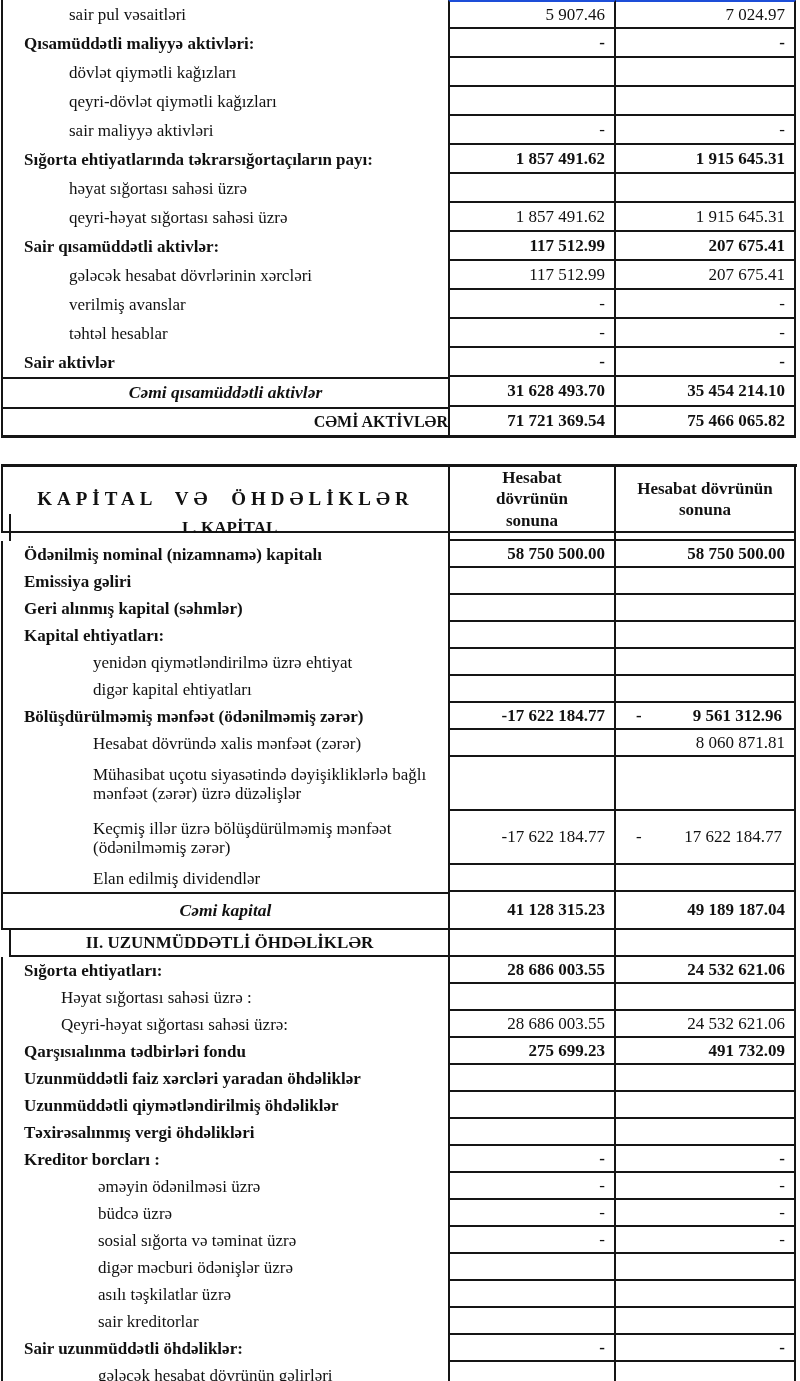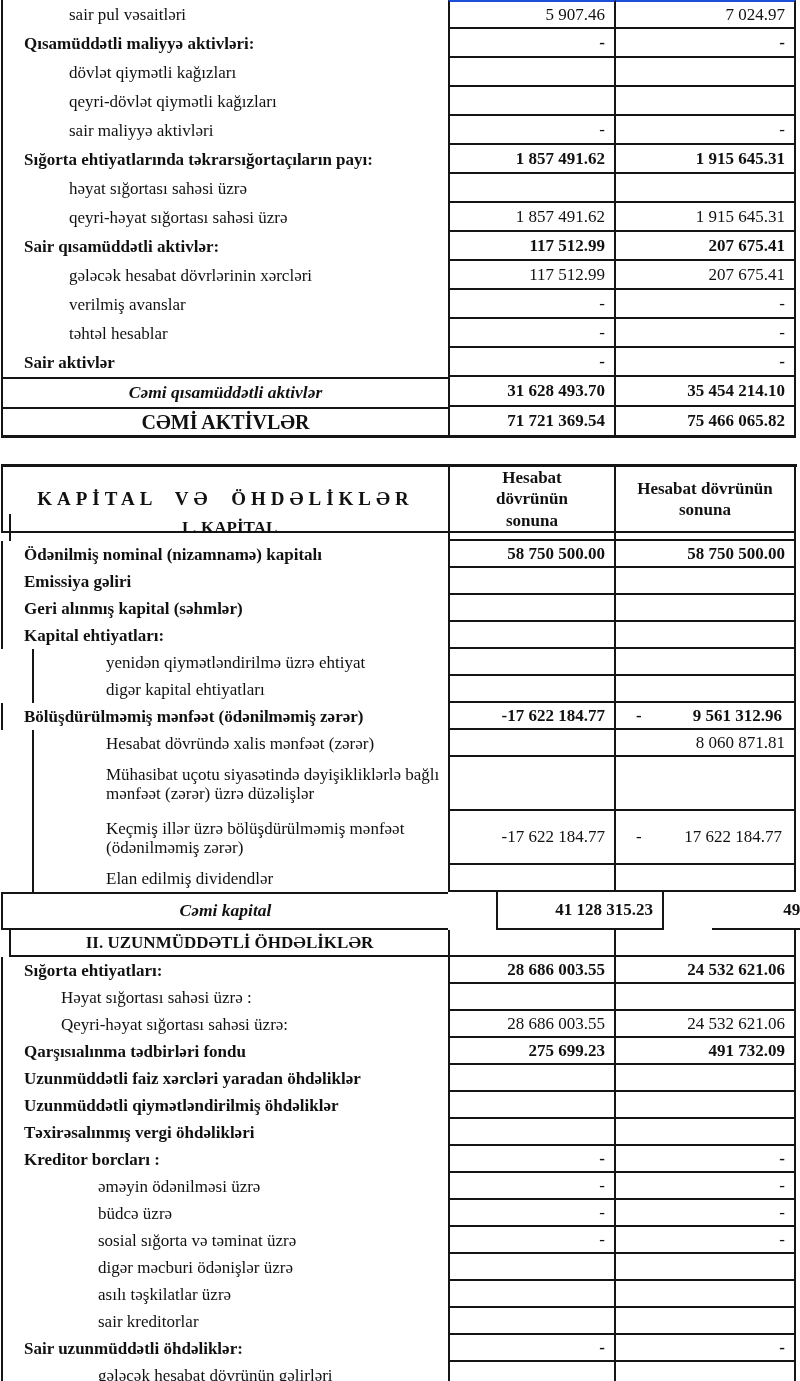--- a/index.html
+++ b/index.html
@@ -43,23 +43,23 @@
   }
   .vbold .c1,.vbold .c2{font-weight:bold;}
   .neg{justify-content:space-between;padding-left:20px;padding-right:12px;}
   .neg .minus{font-weight:inherit;}
   
   .row.item .lab{font-weight:normal;}
   .row.group .lab{font-weight:bold;}
   .row.section .lab{font-weight:bold;justify-content:center;padding-left:0;text-align:center;margin-left:8px;}
   .row.total .lab{font-weight:bold;font-style:italic;justify-content:center;padding-left:0;text-align:center;font-size:17.5px;}
   .row.total .c1,.row.total .c2{font-style:normal;}
-  .row.grand .lab{font-weight:bold;justify-content:center;padding-left:0;text-align:center;font-size:20px;}
+  .row.grand .lab{font-weight:bold;justify-content:flex-end;padding-left:0;text-align:center;font-size:16px;}
   .ind-1 .lab{padding-left:58px;}
-  .ind-2 .lab{padding-left:72px;margin-left:31px;}
+  .ind-2 .lab{padding-left:90px;}
   .ind-3 .lab{padding-left:95px;}
   .ind-4 .lab{padding-left:66px;}
   .lab.rt{border-top:2px solid #151515;}
   .lab.rb{border-bottom:2px solid #151515;}
   
   #t1 .row{height:29px;}
   #t1 .row:first-child .c1,#t1 .row:first-child .c2{border-top:2px solid #1d4ed8;}
   #t1 .row.total{height:30px;}
   #t1 .row.grand{height:31px;}
   #t1 .row.grand .lab,#t1 .row.grand .c1,#t1 .row.grand .c2{border-bottom:3px solid #151515;}
@@ -75,21 +75,21 @@
   #t2 .hc{
     border-bottom:2px solid #151515;
     display:flex;align-items:center;justify-content:center;text-align:center;
     font-weight:bold;line-height:1.25;box-sizing:border-box;
   }
   #t2 .hc1{border-left:2px solid #151515;border-right:2px solid #151515;padding:0 22px;}
   #t2 .hc2{border-right:2px solid #151515;padding:0 6px;}
   #t2 .row{height:27px;}
   #t2 .row.tall{height:54px;}
   #t2 .row.tall .lab span{max-width:372px;display:inline-block;}
-  #t2 .row.total{height:38px;gap:48px;}
+  #t2 .row.total{height:38px;}
 </style>
 </head>
 <body>
 
 <div id="page">
 
   <div id="t1" class="tbl">
 
   <div class="row item ind-4">
         <div class="lab">

